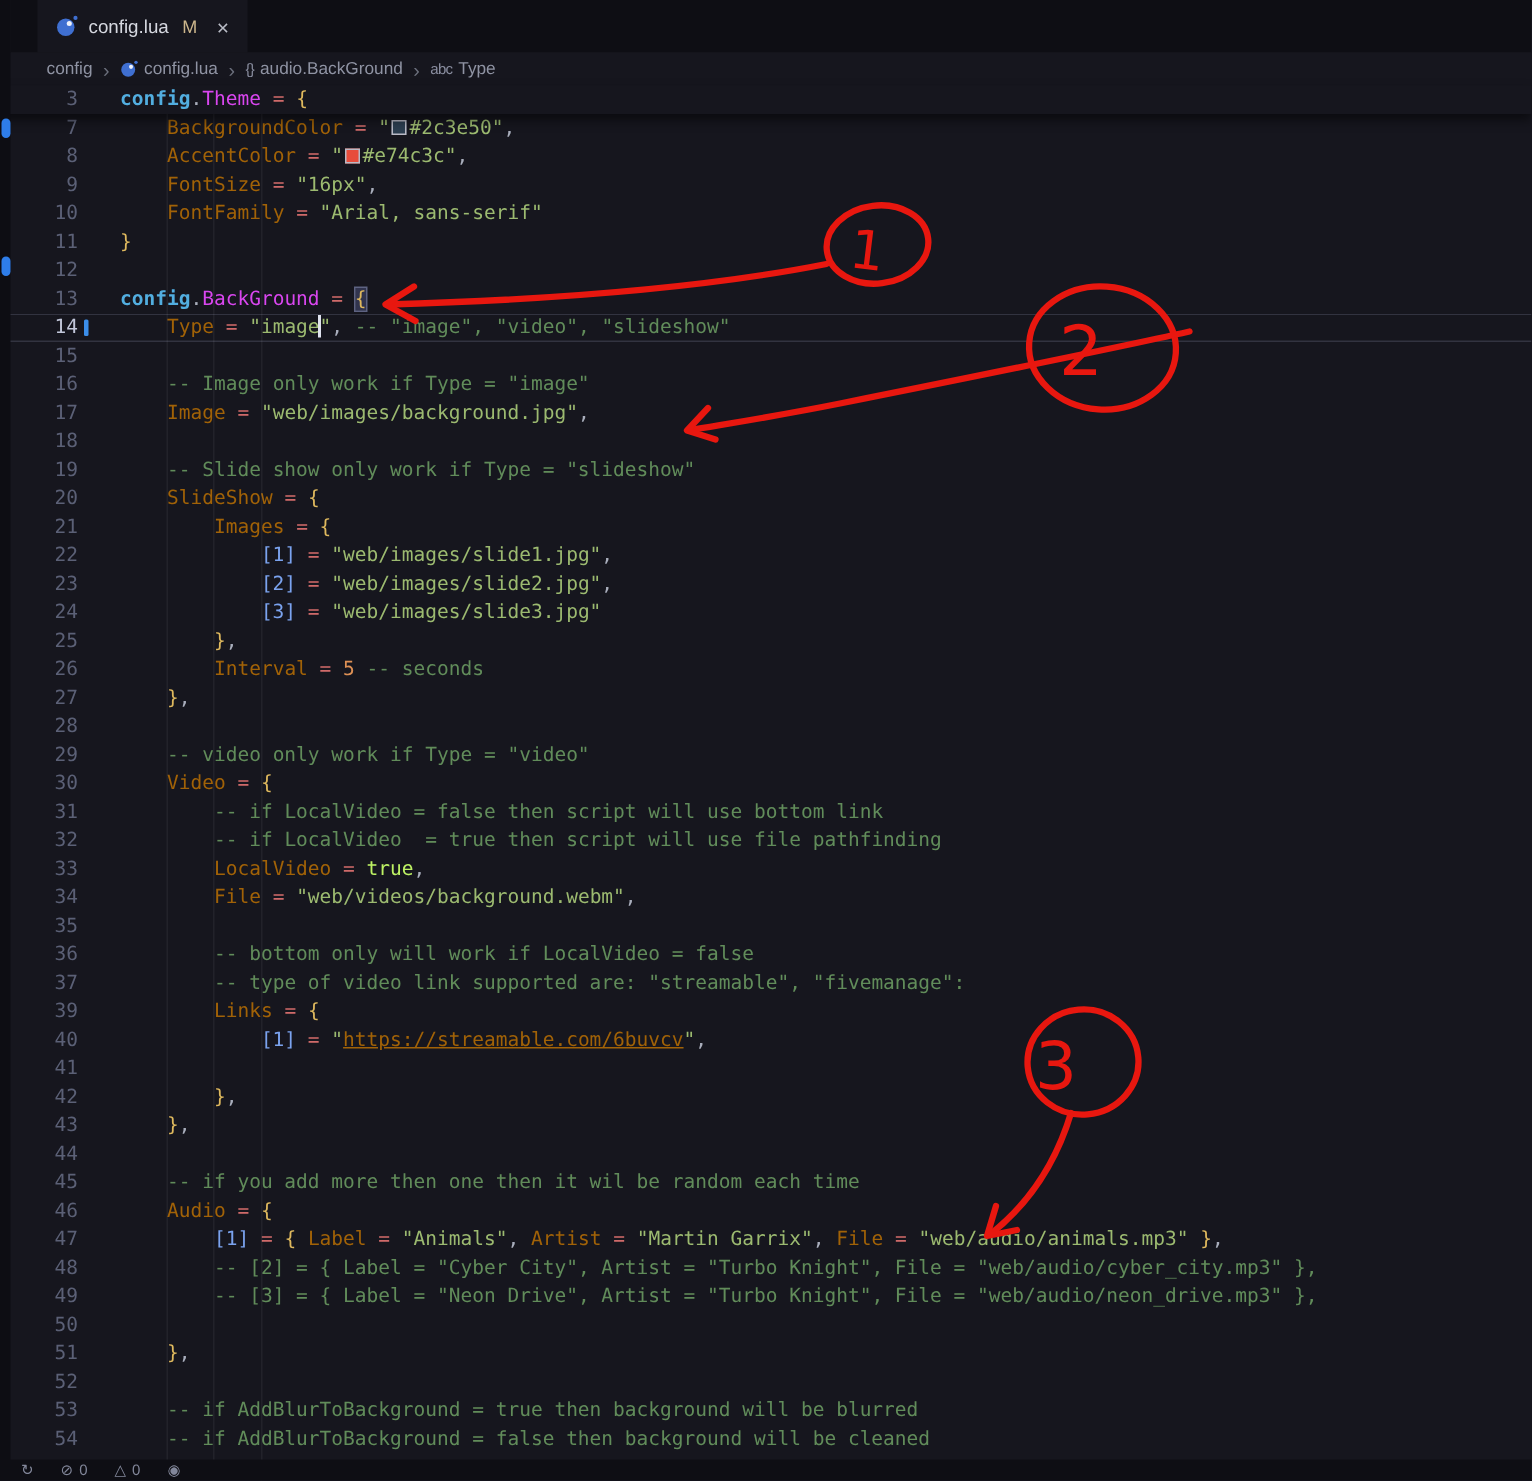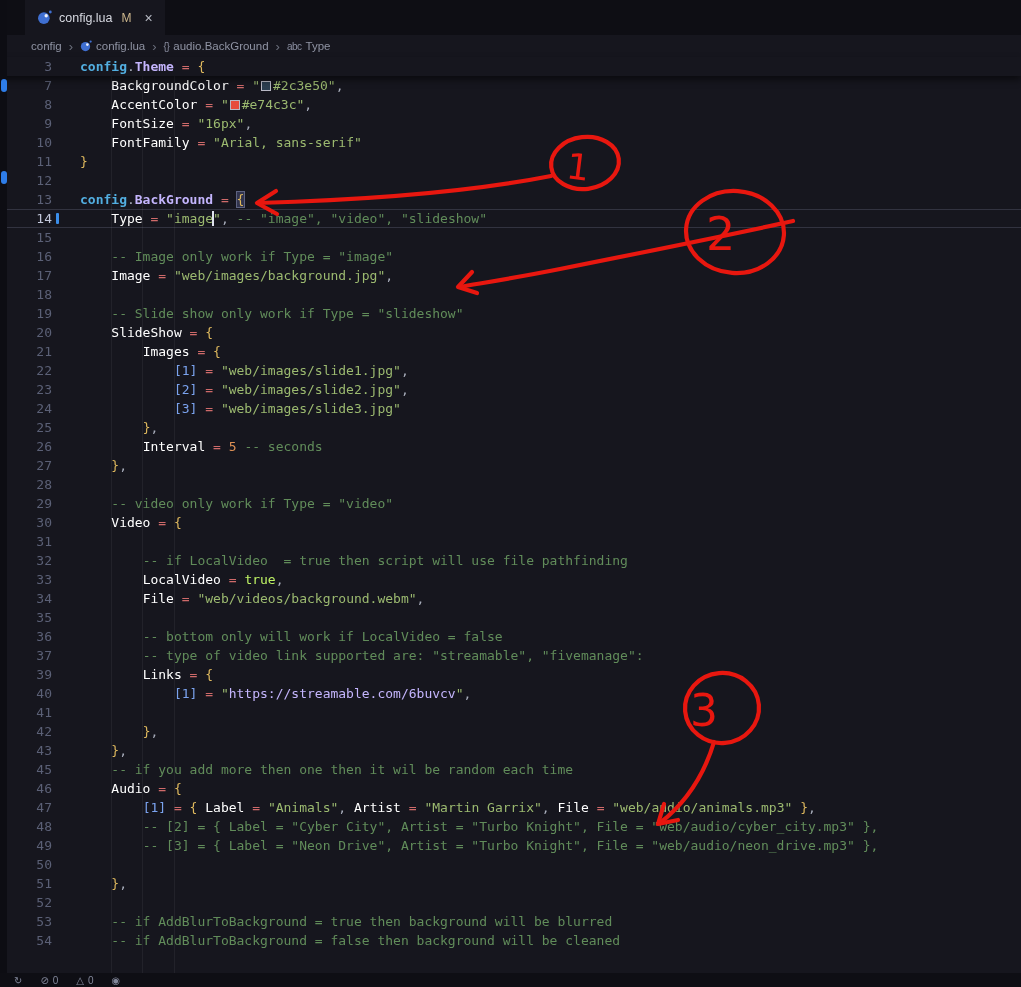--- a/index.html
+++ b/index.html
@@ -33,32 +33,32 @@
   .sticky{position:absolute;top:57px;left:0;right:0;background:#16161e;z-index:4;box-shadow:0 4px 7px rgba(0,0,0,.5)}
 
   .editor{position:absolute;top:76px;left:0;right:0;bottom:0;background:#16161e;z-index:1}
   .guide{position:absolute;top:0;bottom:0;width:1px;background:rgba(255,255,255,.055)}
   .line.active{box-shadow:inset 0 1px 0 rgba(150,155,185,.22),inset 0 -1px 0 rgba(150,155,185,.22)}
   .line.active .lnum{color:#c2c7da}
 
   
   .tk-txt{color:#c5c9d6}
   .tk-ns{color:#52aee0;font-weight:bold}
-  .tk-mem{color:#c4b5fd;font-weight:bold}
-  .tk-prop{color:#ffffff}
+  .tk-mem{color:#d946ef;font-weight:normal}
+  .tk-prop{color:#a16207}
   .tk-op{color:#cf6a6a}
   .tk-str{color:#9cba70}
   .tk-com{color:#618c5a}
   .tk-brace{color:#dfb95e}
   .tk-bracehl{color:#dfb95e;background:rgba(105,115,175,.33);outline:1px solid rgba(165,175,230,.5)}
   .tk-brk{color:#7ba3ef}
   .tk-num{color:#dd9055}
   .tk-bool{color:#bef264}
   .tk-pun{color:#a9aebc}
-  .tk-link{color:#c4b5fd;cursor:pointer}
+  .tk-link{color:#a16207;text-decoration:underline;cursor:pointer}
   .swatch{display:inline-block;width:10px;height:10px;margin:0 2px 0 1px;border:1px solid #b9b9c5;vertical-align:-1px;box-sizing:border-box}
   .cursor{display:inline-block;width:2px;height:15px;background:#dfe2ee;vertical-align:-3px;margin:0 -1px}
 
   
   .statusbar{position:absolute;left:0;right:0;bottom:0;height:12px;background:#0e0e14;z-index:6;display:flex;gap:18px;padding:2px 0 0 14px;color:#82879a;font-size:10px;overflow:hidden;align-items:flex-start}
   .sb-item{display:flex;gap:4px;align-items:center}
   .sb-glyph{font-size:10px}
 
   
   .annotations{position:absolute;left:0;top:0;z-index:10;pointer-events:none}
@@ -138,32 +138,33 @@
       <div class="line"><span class="lnum">21</span><span class="gmark"></span><span class="lcontent"><span class="tk-txt">        </span><span class="tk-prop">Images</span><span class="tk-txt"> </span><span class="tk-op">=</span><span class="tk-txt"> </span><span class="tk-brace">{</span></span></div>
       <div class="line"><span class="lnum">22</span><span class="gmark"></span><span class="lcontent"><span class="tk-txt">            </span><span class="tk-brk">[1]</span><span class="tk-txt"> </span><span class="tk-op">=</span><span class="tk-txt"> </span><span class="tk-str">"web/images/slide1.jpg"</span><span class="tk-pun">,</span></span></div>
       <div class="line"><span class="lnum">23</span><span class="gmark"></span><span class="lcontent"><span class="tk-txt">            </span><span class="tk-brk">[2]</span><span class="tk-txt"> </span><span class="tk-op">=</span><span class="tk-txt"> </span><span class="tk-str">"web/images/slide2.jpg"</span><span class="tk-pun">,</span></span></div>
       <div class="line"><span class="lnum">24</span><span class="gmark"></span><span class="lcontent"><span class="tk-txt">            </span><span class="tk-brk">[3]</span><span class="tk-txt"> </span><span class="tk-op">=</span><span class="tk-txt"> </span><span class="tk-str">"web/images/slide3.jpg"</span></span></div>
       <div class="line"><span class="lnum">25</span><span class="gmark"></span><span class="lcontent"><span class="tk-txt">        </span><span class="tk-brace">}</span><span class="tk-pun">,</span></span></div>
       <div class="line"><span class="lnum">26</span><span class="gmark"></span><span class="lcontent"><span class="tk-txt">        </span><span class="tk-prop">Interval</span><span class="tk-txt"> </span><span class="tk-op">=</span><span class="tk-txt"> </span><span class="tk-num">5</span><span class="tk-txt"> </span><span class="tk-com">-- seconds</span></span></div>
       <div class="line"><span class="lnum">27</span><span class="gmark"></span><span class="lcontent"><span class="tk-txt">    </span><span class="tk-brace">}</span><span class="tk-pun">,</span></span></div>
       <div class="line"><span class="lnum">28</span><span class="gmark"></span><span class="lcontent"></span></div>
       <div class="line"><span class="lnum">29</span><span class="gmark"></span><span class="lcontent"><span class="tk-txt">    </span><span class="tk-com">-- video only work if Type = "video"</span></span></div>
       <div class="line"><span class="lnum">30</span><span class="gmark"></span><span class="lcontent"><span class="tk-txt">    </span><span class="tk-prop">Video</span><span class="tk-txt"> </span><span class="tk-op">=</span><span class="tk-txt"> </span><span class="tk-brace">{</span></span></div>
-      <div class="line"><span class="lnum">31</span><span class="gmark"></span><span class="lcontent"><span class="tk-txt">        </span></span></div>
+      <div class="line"><span class="lnum">31</span><span class="gmark"></span><span class="lcontent"><span class="tk-txt">        </span><span class="tk-com">-- if LocalVideo = false then script will use bottom link</span></span></div>
       <div class="line"><span class="lnum">32</span><span class="gmark"></span><span class="lcontent"><span class="tk-txt">        </span><span class="tk-com">-- if LocalVideo  = true then script will use file pathfinding</span></span></div>
       <div class="line"><span class="lnum">33</span><span class="gmark"></span><span class="lcontent"><span class="tk-txt">        </span><span class="tk-prop">LocalVideo</span><span class="tk-txt"> </span><span class="tk-op">=</span><span class="tk-txt"> </span><span class="tk-bool">true</span><span class="tk-pun">,</span></span></div>
       <div class="line"><span class="lnum">34</span><span class="gmark"></span><span class="lcontent"><span class="tk-txt">        </span><span class="tk-prop">File</span><span class="tk-txt"> </span><span class="tk-op">=</span><span class="tk-txt"> </span><span class="tk-str">"web/videos/background.webm"</span><span class="tk-pun">,</span></span></div>
       <div class="line"><span class="lnum">35</span><span class="gmark"></span><span class="lcontent"></span></div>
       <div class="line"><span class="lnum">36</span><span class="gmark"></span><span class="lcontent"><span class="tk-txt">        </span><span class="tk-com">-- bottom only will work if LocalVideo = false</span></span></div>
       <div class="line"><span class="lnum">37</span><span class="gmark"></span><span class="lcontent"><span class="tk-txt">        </span><span class="tk-com">-- type of video link supported are: "streamable", "fivemanage":</span></span></div>
       <div class="line"><span class="lnum">39</span><span class="gmark"></span><span class="lcontent"><span class="tk-txt">        </span><span class="tk-prop">Links</span><span class="tk-txt"> </span><span class="tk-op">=</span><span class="tk-txt"> </span><span class="tk-brace">{</span></span></div>
       <div class="line"><span class="lnum">40</span><span class="gmark"></span><span class="lcontent"><span class="tk-txt">            </span><span class="tk-brk">[1]</span><span class="tk-txt"> </span><span class="tk-op">=</span><span class="tk-txt"> </span><span class="tk-str">"</span><span class="tk-link">https://streamable.com/6buvcv</span><span class="tk-str">"</span><span class="tk-pun">,</span></span></div>
       <div class="line"><span class="lnum">41</span><span class="gmark"></span><span class="lcontent"></span></div>
       <div class="line"><span class="lnum">42</span><span class="gmark"></span><span class="lcontent"><span class="tk-txt">        </span><span class="tk-brace">}</span><span class="tk-pun">,</span></span></div>
       <div class="line"><span class="lnum">43</span><span class="gmark"></span><span class="lcontent"><span class="tk-txt">    </span><span class="tk-brace">}</span><span class="tk-pun">,</span></span></div>
+      <div class="line"><span class="lnum">44</span><span class="gmark"></span><span class="lcontent"></span></div>
       <div class="line"><span class="lnum">45</span><span class="gmark"></span><span class="lcontent"><span class="tk-txt">    </span><span class="tk-com">-- if you add more then one then it wil be random each time</span></span></div>
       <div class="line"><span class="lnum">46</span><span class="gmark"></span><span class="lcontent"><span class="tk-txt">    </span><span class="tk-prop">Audio</span><span class="tk-txt"> </span><span class="tk-op">=</span><span class="tk-txt"> </span><span class="tk-brace">{</span></span></div>
       <div class="line"><span class="lnum">47</span><span class="gmark"></span><span class="lcontent"><span class="tk-txt">        </span><span class="tk-brk">[1]</span><span class="tk-txt"> </span><span class="tk-op">=</span><span class="tk-txt"> </span><span class="tk-brace">{</span><span class="tk-txt"> </span><span class="tk-prop">Label</span><span class="tk-txt"> </span><span class="tk-op">=</span><span class="tk-txt"> </span><span class="tk-str">"Animals"</span><span class="tk-pun">,</span><span class="tk-txt"> </span><span class="tk-prop">Artist</span><span class="tk-txt"> </span><span class="tk-op">=</span><span class="tk-txt"> </span><span class="tk-str">"Martin Garrix"</span><span class="tk-pun">,</span><span class="tk-txt"> </span><span class="tk-prop">File</span><span class="tk-txt"> </span><span class="tk-op">=</span><span class="tk-txt"> </span><span class="tk-str">"web/audio/animals.mp3"</span><span class="tk-txt"> </span><span class="tk-brace">}</span><span class="tk-pun">,</span></span></div>
       <div class="line"><span class="lnum">48</span><span class="gmark"></span><span class="lcontent"><span class="tk-txt">        </span><span class="tk-com">-- [2] = { Label = "Cyber City", Artist = "Turbo Knight", File = "web/audio/cyber_city.mp3" },</span></span></div>
       <div class="line"><span class="lnum">49</span><span class="gmark"></span><span class="lcontent"><span class="tk-txt">        </span><span class="tk-com">-- [3] = { Label = "Neon Drive", Artist = "Turbo Knight", File = "web/audio/neon_drive.mp3" },</span></span></div>
       <div class="line"><span class="lnum">50</span><span class="gmark"></span><span class="lcontent"></span></div>
       <div class="line"><span class="lnum">51</span><span class="gmark"></span><span class="lcontent"><span class="tk-txt">    </span><span class="tk-brace">}</span><span class="tk-pun">,</span></span></div>
       <div class="line"><span class="lnum">52</span><span class="gmark"></span><span class="lcontent"></span></div>
       <div class="line"><span class="lnum">53</span><span class="gmark"></span><span class="lcontent"><span class="tk-txt">    </span><span class="tk-com">-- if AddBlurToBackground = true then background will be blurred</span></span></div>
       <div class="line"><span class="lnum">54</span><span class="gmark"></span><span class="lcontent"><span class="tk-txt">    </span><span class="tk-com">-- if AddBlurToBackground = false then background will be cleaned</span></span></div>

